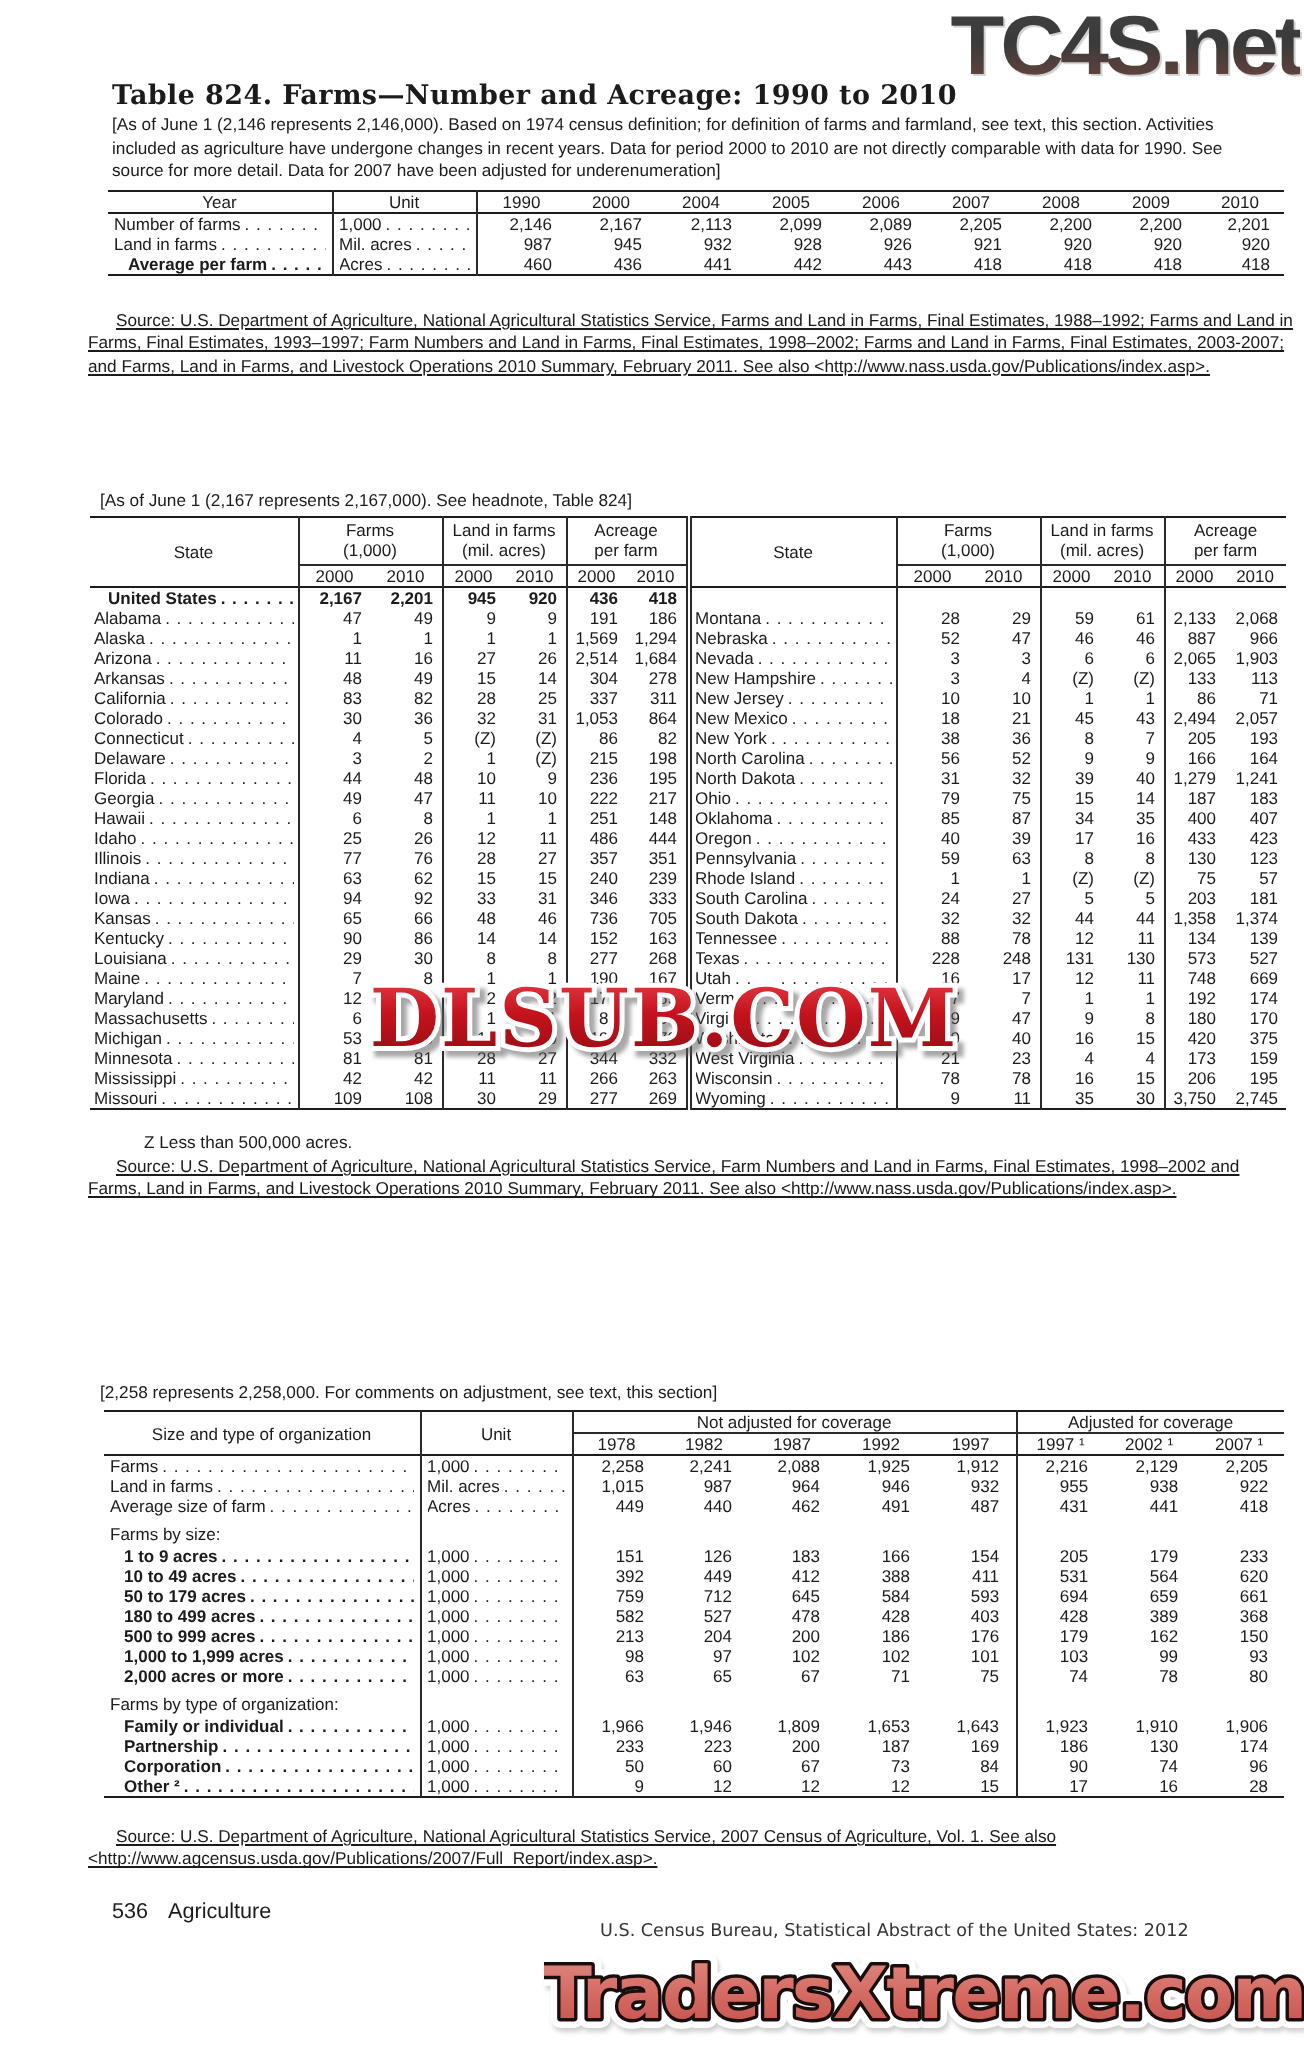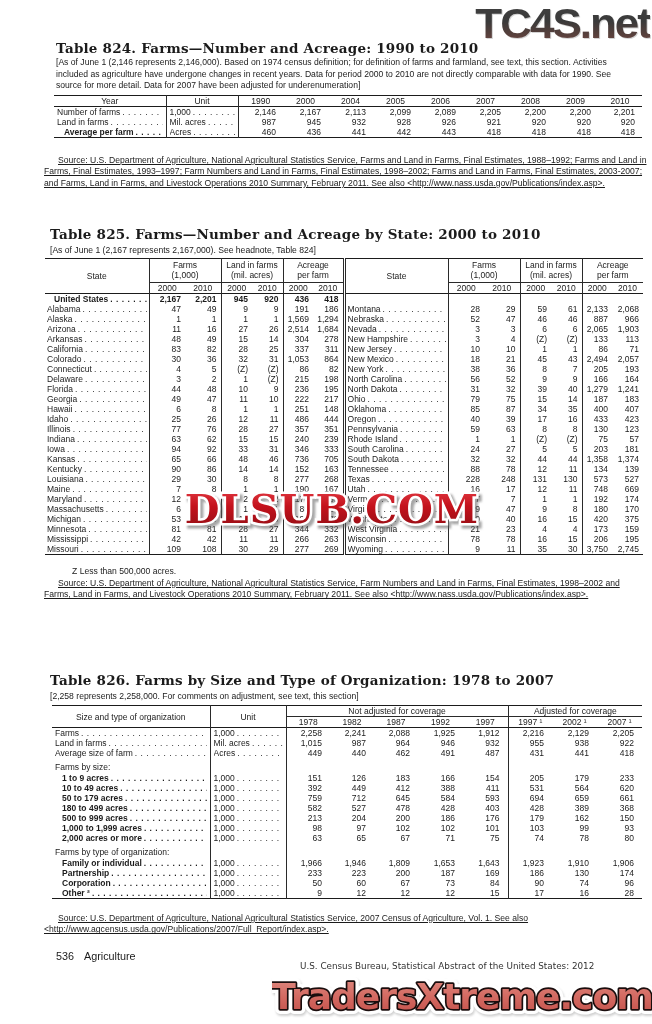--- a/index.html
+++ b/index.html
@@ -149,21 +149,20 @@
           <td class="num">443</td>
           <td class="num">418</td>
           <td class="num">418</td>
           <td class="num">418</td>
           <td class="num">418</td>
         </tr>
       </tbody>
     </table>
   <div class="abs src" style="top:155px;left:44px;width:604px;">Source: U.S. Department of Agriculture, National Agricultural Statistics Service, Farms and Land in Farms, Final Estimates, 1988–1992; Farms and Land in Farms, Final Estimates, 1993–1997; Farm Numbers and Land in Farms, Final Estimates, 1998–2002; Farms and Land in Farms, Final Estimates, 2003-2007; and Farms, Land in Farms, and Livestock Operations 2010 Summary, February 2011. See also &lt;http://www.nass.usda.gov/Publications/index.asp&gt;.</div>
 
-  <div class="abs t-title" style="top:226px;left:50px;">Table 825. Farms—Number and Acreage by State: 2000 to 2010</div>
   <div class="abs headnote" style="top:245px;left:50px;width:582px;">[As of June 1 (2,167 represents 2,167,000). See headnote, Table 824]</div>
   <table class="abs rule t825" style="top:258px;left:45px;width:598px;">
       <colgroup>
         <col style="width: 104px;">
         <col style="width: 36px;">
         <col style="width: 36px;">
         <col style="width: 31px;">
         <col style="width: 31px;">
         <col style="width: 30px;">
         <col style="width: 31px;">
@@ -893,21 +892,20 @@
           <td class="num b-l">35</td>
           <td class="num">30</td>
           <td class="num b-l">3,750</td>
           <td class="num">2,745</td>
         </tr>
       </tbody>
     </table>
   <div class="abs znote" style="top:566px;left:72px;">Z Less than 500,000 acres.</div>
   <div class="abs src" style="top:578px;left:44px;width:604px;">Source: U.S. Department of Agriculture, National Agricultural Statistics Service, Farm Numbers and Land in Farms, Final Estimates, 1998–2002 and Farms, Land in Farms, and Livestock Operations 2010 Summary, February 2011. See also &lt;http://www.nass.usda.gov/Publications/index.asp&gt;.</div>
 
-  <div class="abs t-title" style="top:672px;left:50px;">Table 826. Farms by Size and Type of Organization: 1978 to 2007</div>
   <div class="abs headnote" style="top:691px;left:50px;width:582px;">[2,258 represents 2,258,000. For comments on adjustment, see text, this section]</div>
   <table class="abs rule t826" style="top:705px;left:52px;width:590px;">
       <colgroup>
         <col style="width: 158px;">
         <col style="width: 76px;">
         <col style="width: 44px;">
         <col style="width: 44px;">
         <col style="width: 44px;">
         <col style="width: 45px;">
         <col style="width: 45px;">

